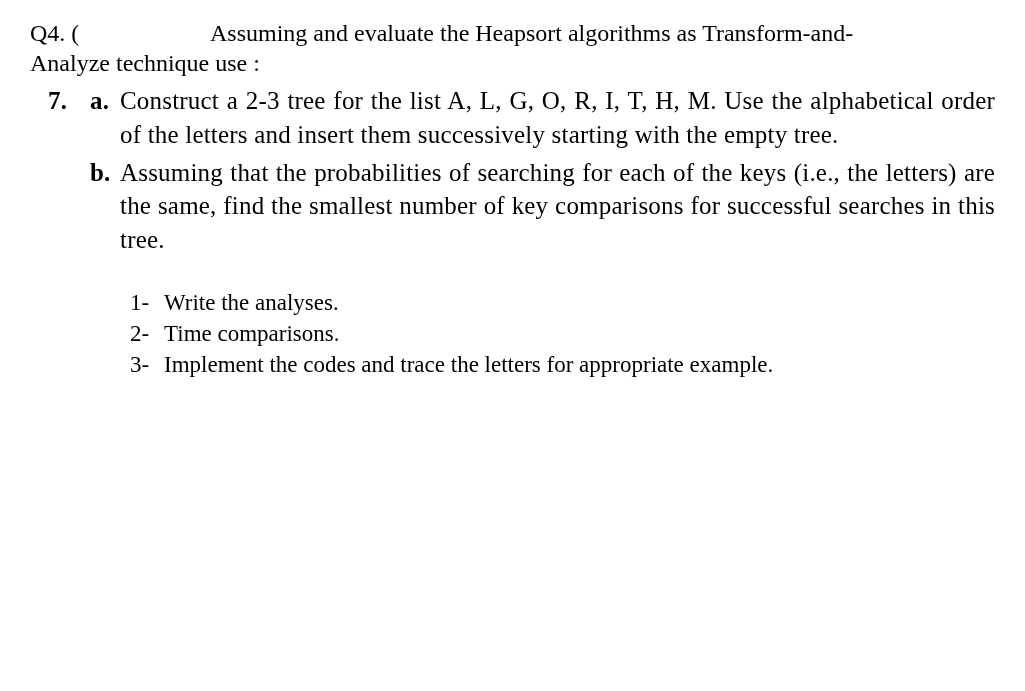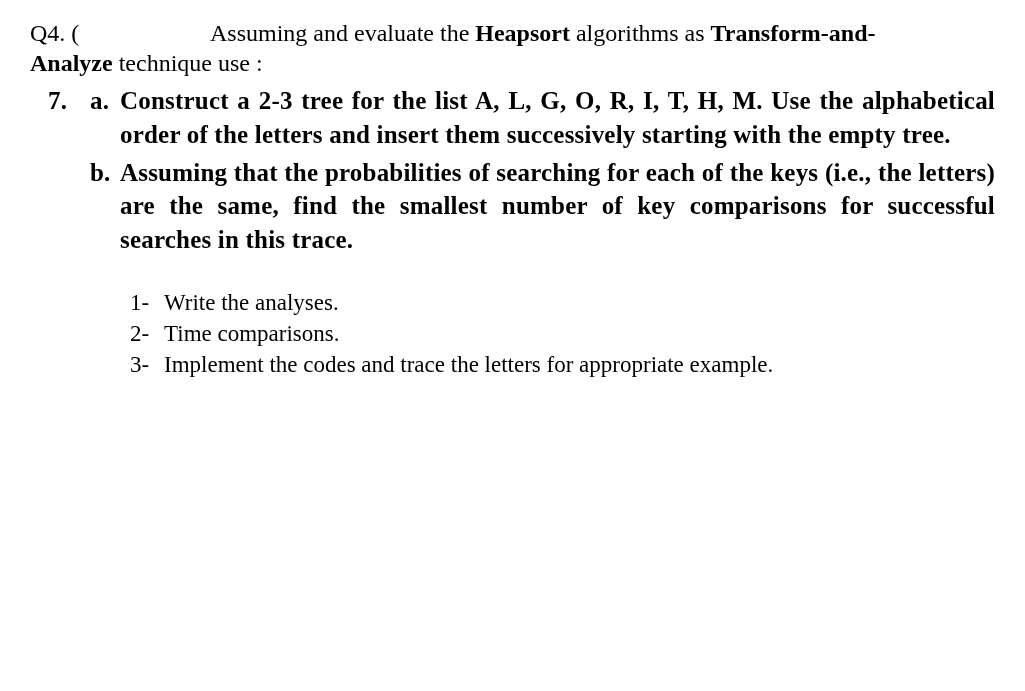--- a/index.html
+++ b/index.html
@@ -17,21 +17,21 @@
   }
 
   
   .q4line {
     font-size: 24px;
     line-height: 1.25;
     margin-bottom: 4px;
   }
   .q4line .qnum { font-weight: normal; }
   .q4line .plain { font-weight: normal; }
-  .q4line .strong { font-weight: bold; margin-top: 12px; }
+  .q4line .strong { font-weight: normal; margin-top: 12px; }
   .q4line .ul { }
 
   
   .scan {
     margin-top: 6px;
     margin-left: 18px;
     font-size: 25px;
     line-height: 1.35;
     letter-spacing: 0.2px;
     
@@ -49,21 +49,20 @@
   }
   .scan .lbl {
     width: 30px;
     font-weight: bold;
     flex: 0 0 auto;
   }
   .scan .num.hidden { visibility: hidden; }
   .scan .body {
     flex: 1 1 auto;
     text-align: justify;
-    font-weight: bold;
   }
 
   
   .ghost {
     position: relative;
   }
   .ghost::before {
     
     content: "";
   }
@@ -101,21 +100,21 @@
 
   <div class="scan">
     <div class="row">
       <div class="num">7.</div>
       <div class="lbl">a.</div>
       <div class="body ghost">Construct a 2-3 tree for the list A, L, G, O, R, I, T, H, M. Use the alphabetical order of the letters and insert them successively starting with the empty tree.</div>
     </div>
     <div class="row">
       <div class="num hidden">.</div>
       <div class="lbl">b.</div>
-      <div class="body ghost">Assuming that the probabilities of searching for each of the keys (i.e., the letters) are the same, find the smallest number of key comparisons for successful searches in this trace.</div>
+      <div class="body ghost">Assuming that the probabilities of searching for each of the keys (i.e., the letters) are the same, find the smallest number of key comparisons for successful searches in this tree.</div>
     </div>
   </div>
 
   <div class="tasks">
     <div class="trow">
       <div class="tn">1-</div>
       <div class="tb">Write the analyses.</div>
     </div>
     <div class="trow">
       <div class="tn">2-</div>

